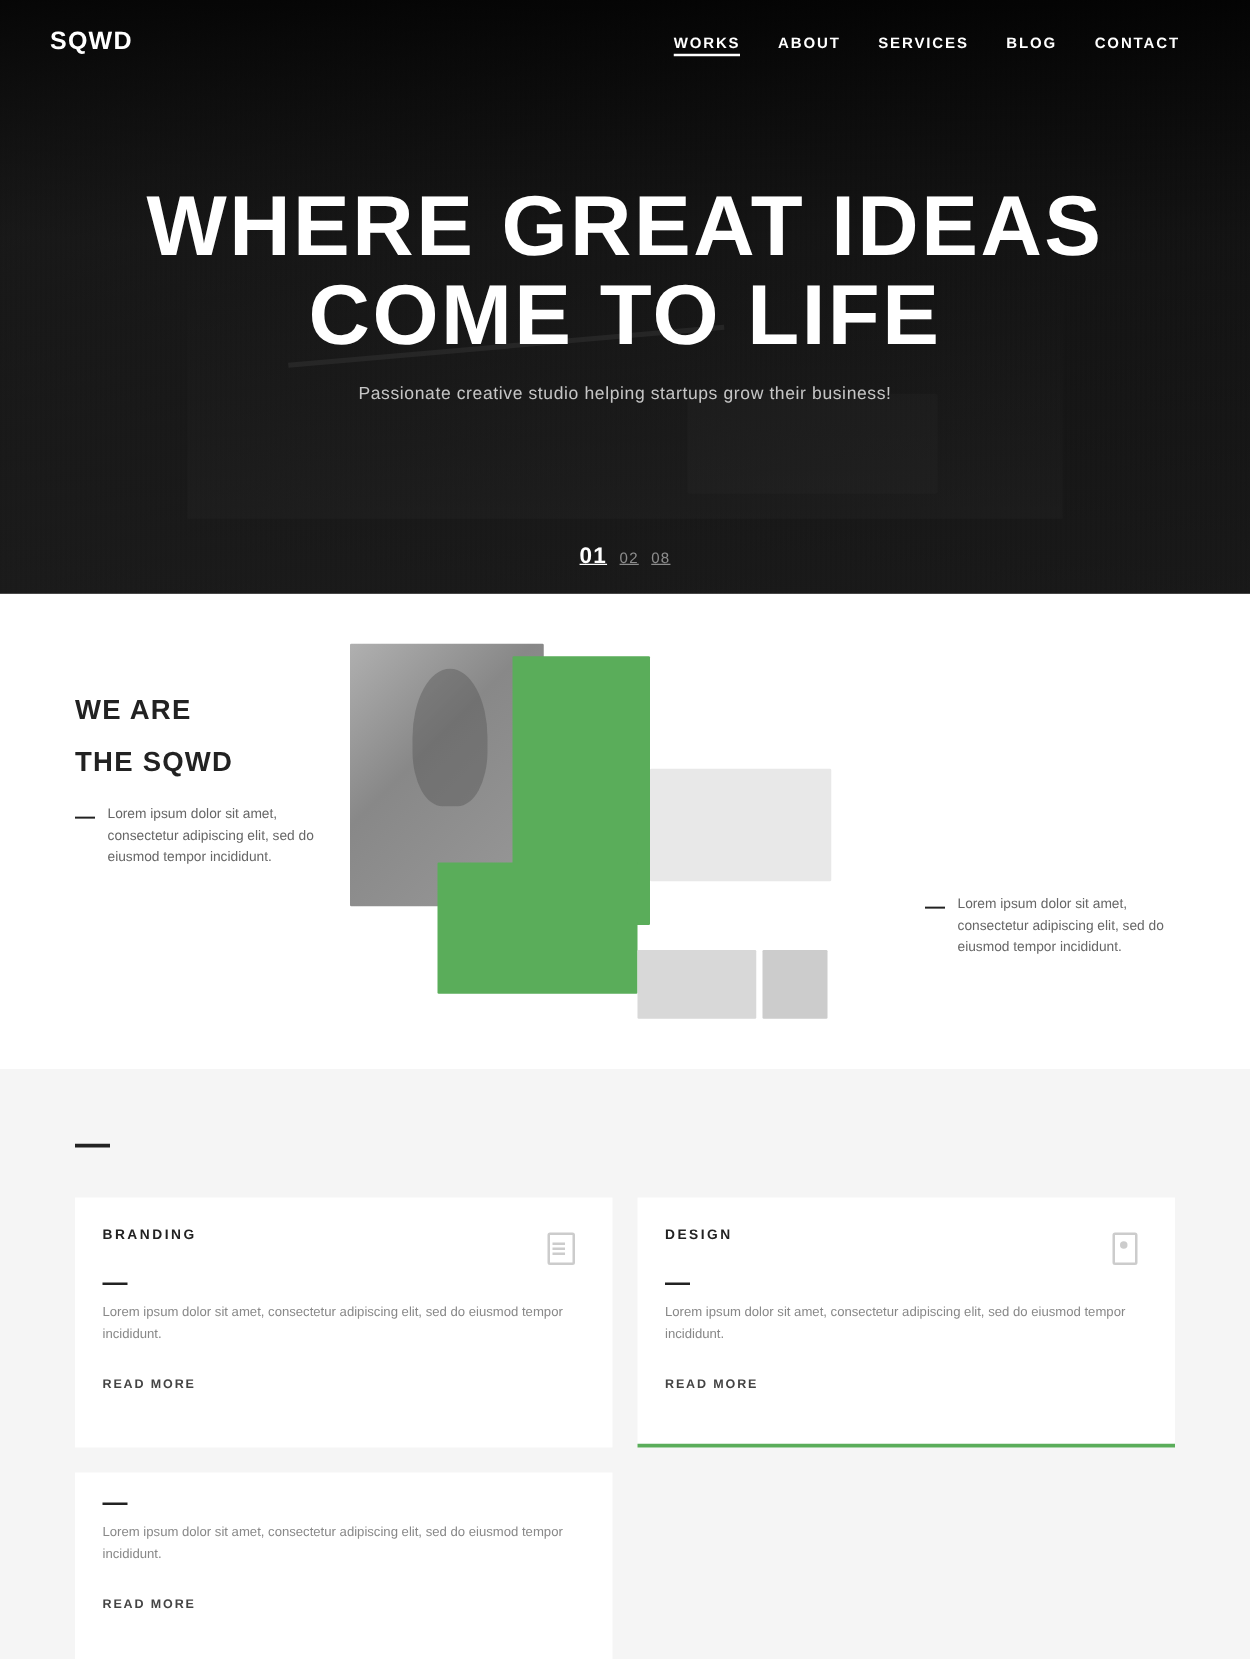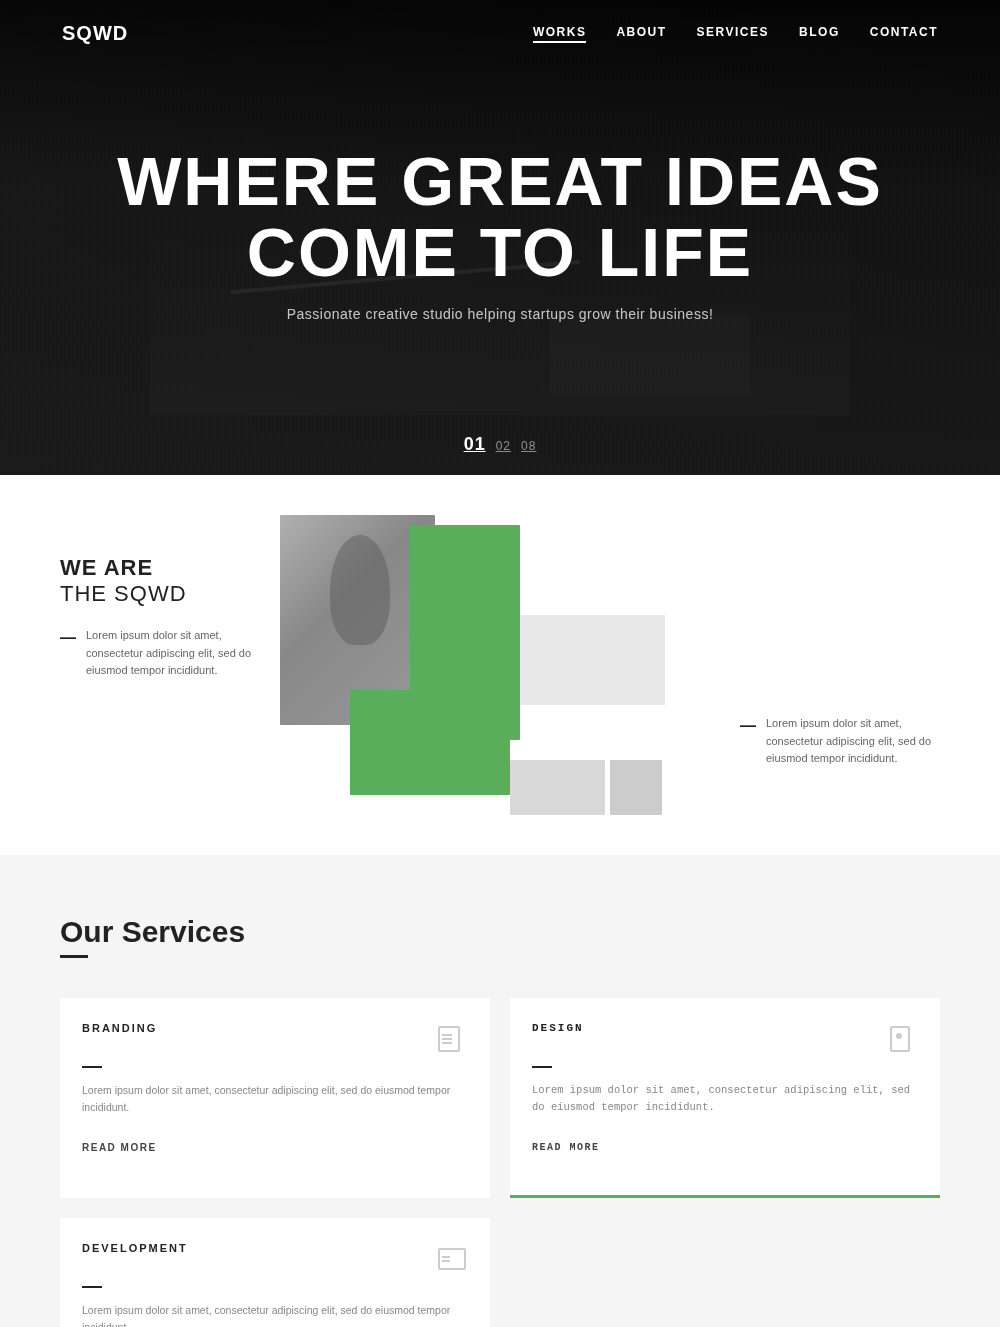--- a/index.html
+++ b/index.html
@@ -74,26 +74,26 @@
       bottom: 20px;
       right: 100px;
       border-radius: 2px;
     }
 
     
     nav {
       position: absolute;
       top: 0;
       left: 0;
-      right: 0;
+      right: 16px;
       z-index: 10;
       display: flex;
-      align-items: flex-start;
+      align-items: center;
       justify-content: space-between;
-      padding: 22px 62px;
+      padding: 22px 40px;
     }
     .logo {
       font-size: 20px;
       font-weight: 900;
       color: #fff;
       letter-spacing: 1px;
     }
     .nav-links {
       display: flex;
       gap: 30px;
@@ -177,25 +177,26 @@
     }
     .about-we-are {
       font-size: 22px;
       font-weight: 900;
       color: #222;
       text-transform: uppercase;
       letter-spacing: 1px;
     }
     .about-the-sqwd {
       font-size: 22px;
-      font-weight: 400;
+      font-weight: 700;
       color: #222;
       text-transform: uppercase;
       letter-spacing: 1px;
       margin-bottom: 20px;
+      margin-top: 16px;
     }
     .about-desc-left {
       display: flex;
       align-items: flex-start;
       gap: 10px;
     }
     .dash {
       color: #222;
       font-weight: 700;
       margin-top: 2px;
@@ -317,21 +318,20 @@
       gap: 20px;
     }
     .service-card {
       background: #fff;
       padding: 24px 22px;
       min-height: 200px;
       position: relative;
     }
     .service-card.active {
       border-bottom: 3px solid #5aad5a;
-      font-family: Liberation Mono, monospace;
     }
     .service-card-header {
       display: flex;
       justify-content: space-between;
       align-items: flex-start;
       margin-bottom: 8px;
     }
     .service-name {
       font-size: 11px;
       font-weight: 700;
@@ -507,21 +507,20 @@
 
   <div class="about-right">
     <div class="about-desc-right">
       <span class="dash">—</span>
       <span class="about-desc-text">Lorem ipsum dolor sit amet, consectetur adipiscing elit, sed do eiusmod tempor incididunt.</span>
     </div>
   </div>
 </section>
 
 <section class="services-section">
-  <h2 class="services-title">Our Services</h2>
   <div class="services-underline"></div>
 
   <div class="services-grid">
 
     <div class="service-card">
       <div class="service-card-header">
         <span class="service-name">BRANDING</span>
         <div class="service-icon">
           <div class="icon-branding"></div>
         </div>
@@ -537,25 +536,19 @@
         <div class="service-icon">
           <div class="icon-design"></div>
         </div>
       </div>
       <div class="service-underline"></div>
       <p class="service-desc">Lorem ipsum dolor sit amet, consectetur adipiscing elit, sed do eiusmod tempor incididunt.</p>
       <a class="service-read-more">READ MORE</a>
     </div>
 
     <div class="service-card">
-      <div class="service-card-header">
-        <span class="service-name">DEVELOPMENT</span>
-        <div class="service-icon">
-          <div class="icon-development"></div>
-        </div>
-      </div>
       <div class="service-underline"></div>
       <p class="service-desc">Lorem ipsum dolor sit amet, consectetur adipiscing elit, sed do eiusmod tempor incididunt.</p>
       <a class="service-read-more">READ MORE</a>
     </div>
 
   </div>
 </section>
 
 </body></html>

